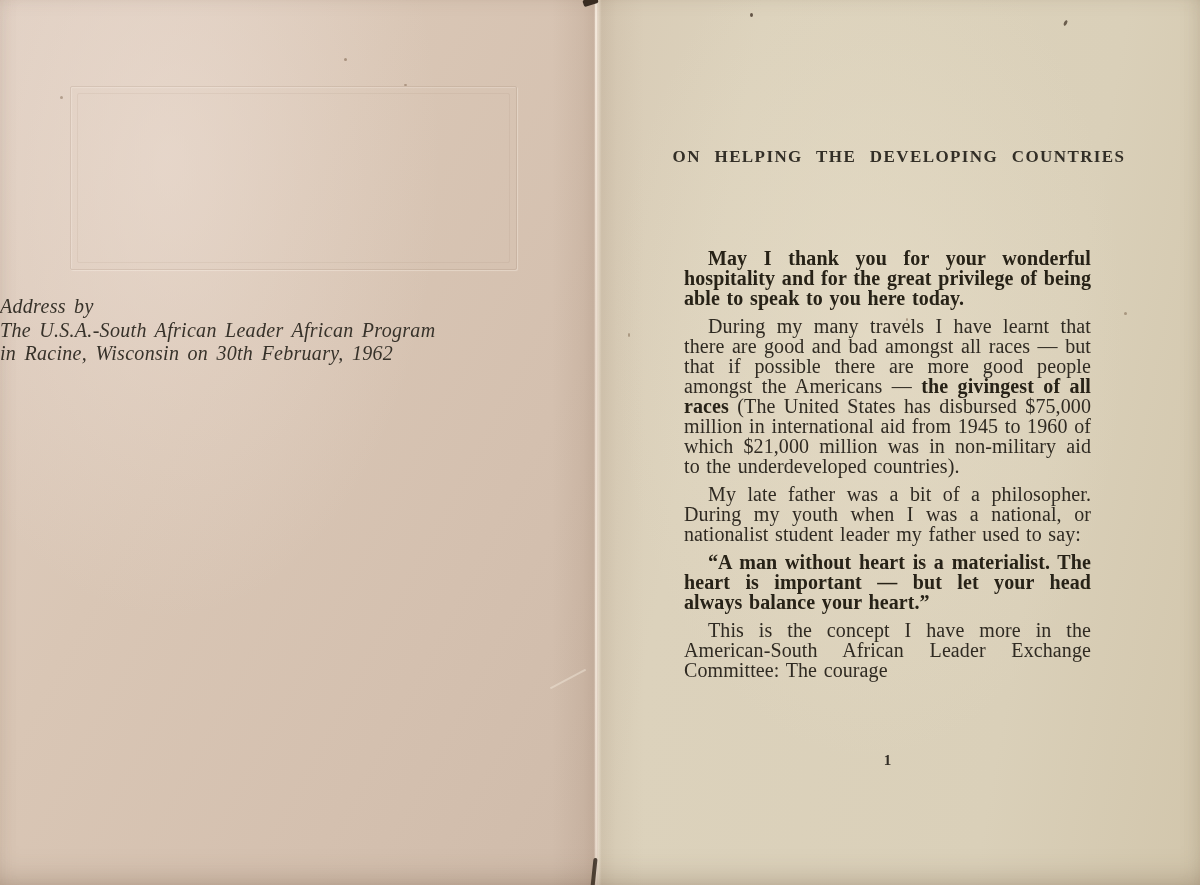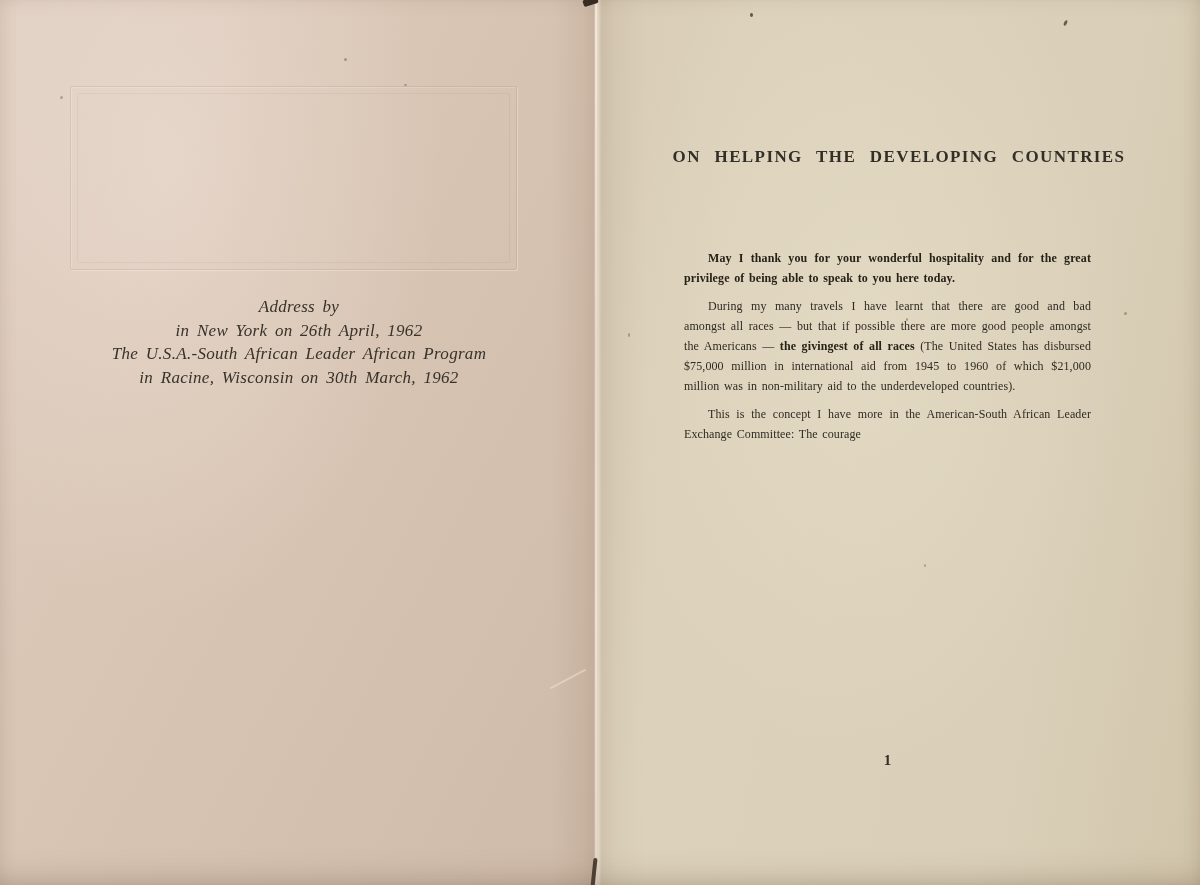--- a/index.html
+++ b/index.html
@@ -27,23 +27,23 @@
     box-shadow:1px 1px 1px rgba(255,249,240,0.35), inset 1px 1px 1px rgba(255,249,240,0.25);
     border-radius:2px;
   }
   .emboss-frame-inner{
     position:absolute;left:6px;top:6px;right:6px;bottom:6px;
     border:1px solid rgba(125,100,80,0.08);
     border-radius:2px;
   }
   .address-block{
     position:absolute;left:0;top:295px;width:100%;
-    text-align:center;
+    text-align:left;
     font-style:italic;
-    font-size:17px;
+    font-size:20px;
     line-height:23.5px;
     color:#37322a;
     letter-spacing:0.3px;
     word-spacing:3px;
   }
 
   
   .page-right{
     position:absolute;left:598px;top:0;width:602px;height:885px;
     background:
@@ -56,21 +56,21 @@
     font-weight:bold;
     font-size:17px;
     letter-spacing:1.4px;
     word-spacing:8px;
     color:#332f27;
   }
   .text-col{
     position:absolute;left:86px;top:248px;width:407px;
   }
   .para{
-    font-size:12px;
+    font-size:20px;
     line-height:20px;
     text-align:justify;
     text-indent:24px;
     margin:0 0 8px 0;
     color:var(--ink);
     letter-spacing:0.1px;
     word-spacing:1.5px;
   }
   .para .seg.bold{font-weight:bold;color:var(--ink-bold);}
   .page-number{
@@ -138,31 +138,32 @@
 <body>
 
 <div id="scan">
 
   <div class="page-left">
     <div class="emboss-frame">
       <div class="emboss-frame-inner"></div>
     </div>
     <div class="address-block">
         <div class="address-line">Address by</div>
-        <div class="address-line">in New York on 26th April, 1962</div>
         <div class="address-line">The U.S.A.-South African Leader African Program</div>
-        <div class="address-line">in Racine, Wisconsin on 30th March, 1962</div>
+        <div class="address-line">in Racine, Wisconsin on 30th February, 1962</div>
       </div>
   </div>
 
   <div class="page-right">
     <div class="page-heading">ON HELPING THE DEVELOPING COUNTRIES</div>
     <div class="text-col">
         <p class="para"><span class="seg bold">May I thank you for your wonderful hospitality and for the great privilege of being able to speak to you here today.</span></p>
         <p class="para"><span class="seg">During my many travels I have learnt that there are good and bad amongst all races — but that if possible there are more good people amongst the Americans — </span><span class="seg bold">the givingest of all races</span><span class="seg"> (The United States has disbursed $75,000 million in international aid from 1945 to 1960 of which $21,000 million was in non-military aid to the underdeveloped countries).</span></p>
+        <p class="para"><span class="seg">My late father was a bit of a philosopher. During my youth when I was a national, or nationalist student leader my father used to say:</span></p>
+        <p class="para"><span class="seg bold">“A man without heart is a materialist. The heart is important — but let your head always balance your heart.”</span></p>
         <p class="para"><span class="seg">This is the concept I have more in the American-South African Leader Exchange Committee: The courage</span></p>
       </div>
     <div class="page-number">1</div>
   </div>
 
   <div class="gutter"></div>
   <div class="gutter-crease"></div>
   <div class="gutter-top-mark"></div>
   <div class="gutter-bottom-mark"></div>
 

